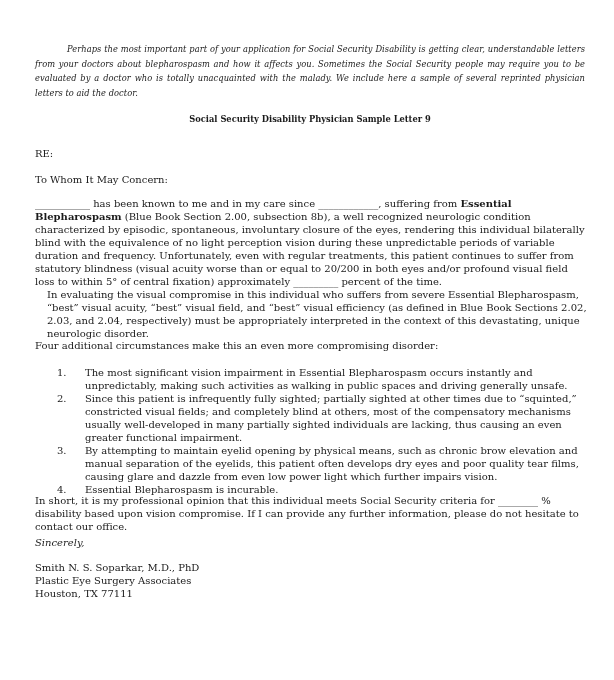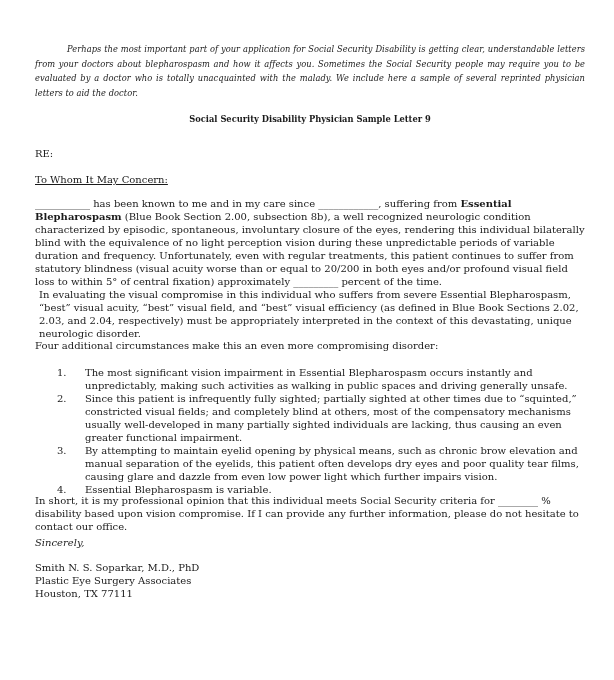--- a/index.html
+++ b/index.html
@@ -45,23 +45,23 @@
       font-size: 8.3px;
       margin: 0;
     }
     .body-text {
       font-family: "DejaVu Serif", serif;
       font-size: 10px;
       line-height: 13px;
       margin: 0;
     }
     .re { position: absolute; top: 147px; left: 0; }
-    .salutation { position: absolute; top: 173px; left: 0; text-decoration: underline; }
+    .salutation { position: absolute; top: 173px; left: 0; }
     .para1 { position: absolute; top: 197px; left: 0; width: 550px; }
-    .para2 { position: absolute; top: 288px; left: 4px; width: 550px; }
+    .para2 { position: absolute; top: 288px; left: 12px; width: 550px; }
     .para3 { position: absolute; top: 339px; left: 0; width: 550px; }
     .list {
       position: absolute;
       top: 366px;
       left: 22px;
       width: 528px;
       margin: 0;
       padding: 0;
       list-style: none;
     }
@@ -110,21 +110,21 @@
     <li>
       <span class="num">2.</span>
       <span class="txt">Since this patient is infrequently fully sighted; partially sighted at other times due to “squinted,” constricted visual fields; and completely blind at others, most of the compensatory mechanisms usually well-developed in many partially sighted individuals are lacking, thus causing an even greater functional impairment.</span>
     </li>
     <li>
       <span class="num">3.</span>
       <span class="txt">By attempting to maintain eyelid opening by physical means, such as chronic brow elevation and manual separation of the eyelids, this patient often develops dry eyes and poor quality tear films, causing glare and dazzle from even low power light which further impairs vision.</span>
     </li>
     <li>
       <span class="num">4.</span>
-      <span class="txt">Essential Blepharospasm is variable.</span>
+      <span class="txt">Essential Blepharospasm is incurable.</span>
     </li>
   </ol>
 
   <p class="body-text para4">In short, it is my professional opinion that this individual meets Social Security criteria for ________ % disability based upon vision compromise. If I can provide any further information, please do not hesitate to contact our office.</p>
 
   <p class="body-text closing">Sincerely,</p>
 
   <div class="body-text signature">
     <div>Smith N. S. Soparkar, M.D., PhD</div>
     <div>Plastic Eye Surgery Associates</div>

